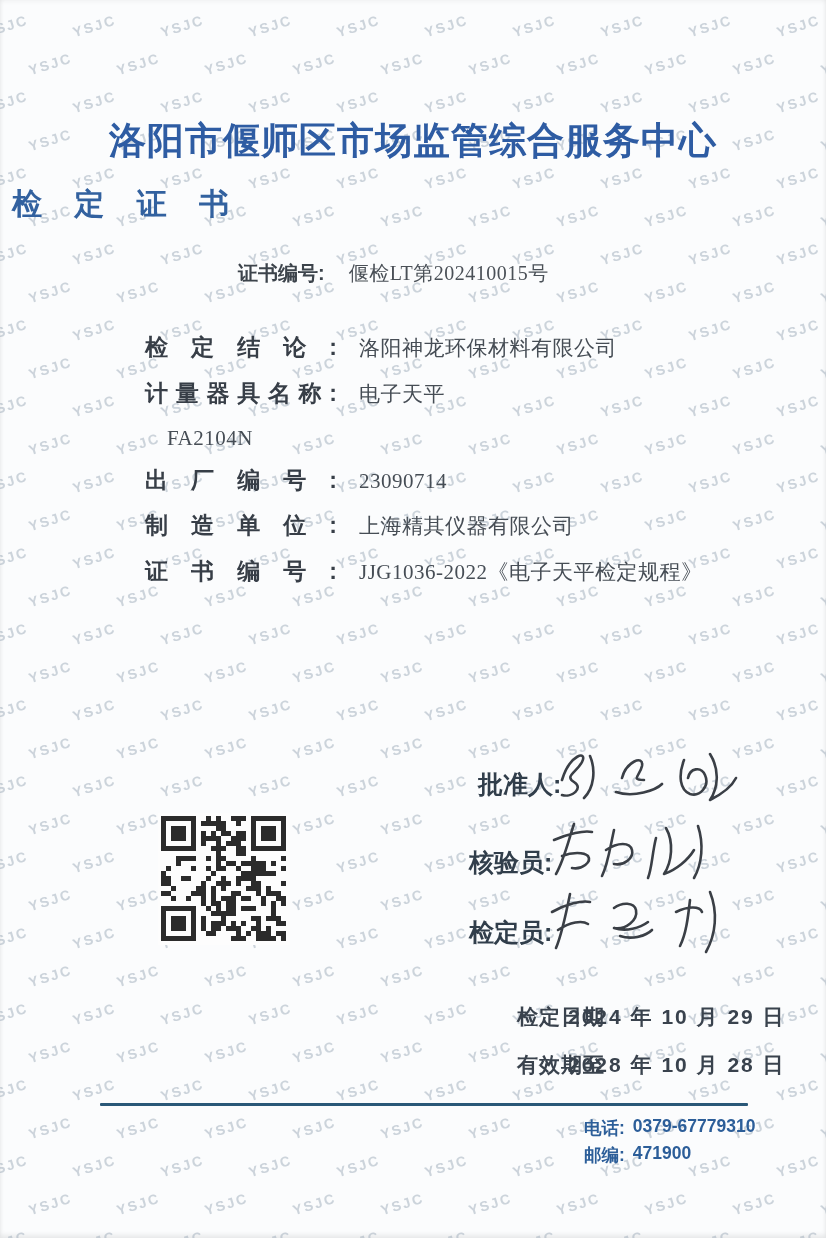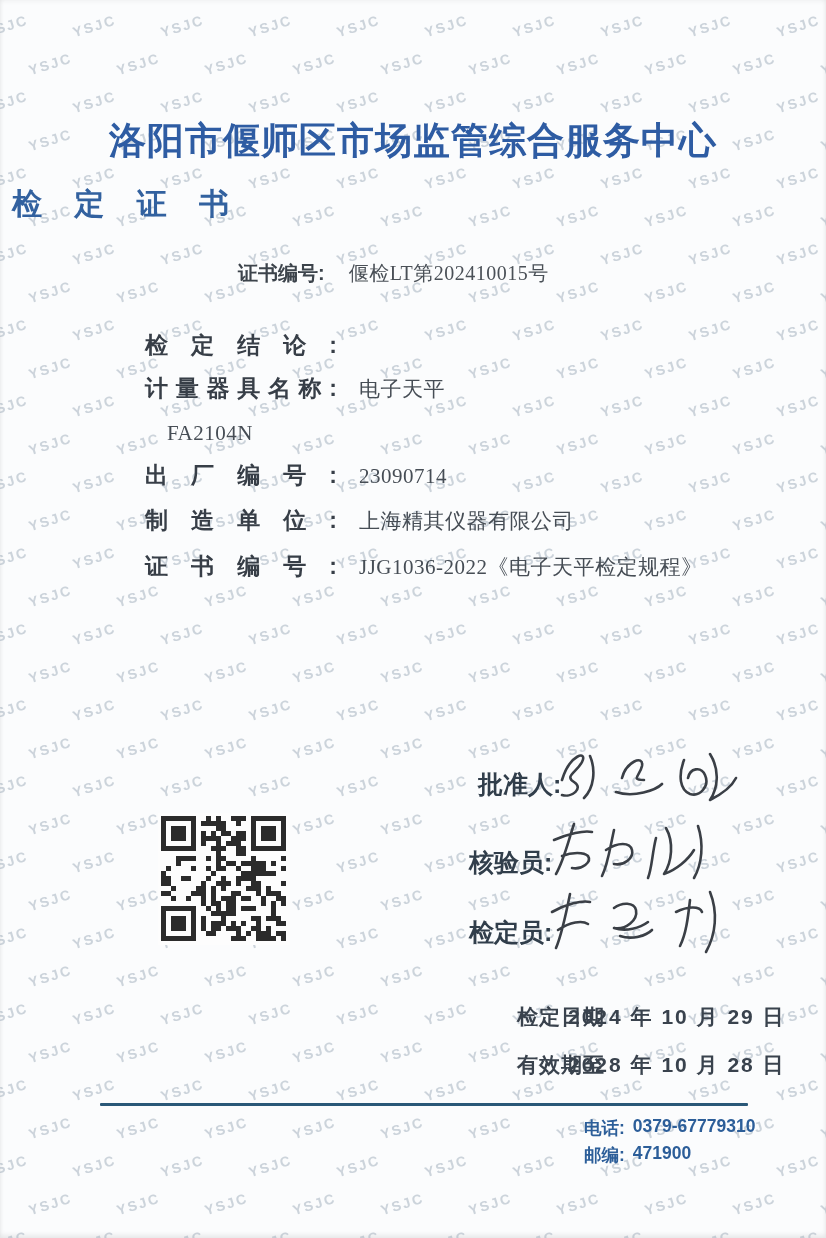--- a/index.html
+++ b/index.html
@@ -406,20 +406,21 @@
     <div class="doc-title">检 定 证 书</div>
 
     <div class="certno">
       <span class="certno-label">证书编号:</span>
       <span class="certno-value">偃检LT第202410015号</span>
     </div>
 
     <div class="fields">
       <div class="frow">
         <span class="flabel">检定结论:</span>
+        <span class="fvalue">洛阳神龙环保材料有限公司</span>
       </div>
       <div class="frow">
         <span class="flabel">计量器具名称:</span>
         <span class="fvalue">电子天平</span>
       </div>
       <div class="frow">
         <span class="fvalue">FA2104N</span>
       </div>
       <div class="frow">
         <span class="flabel">出厂编号:</span>

